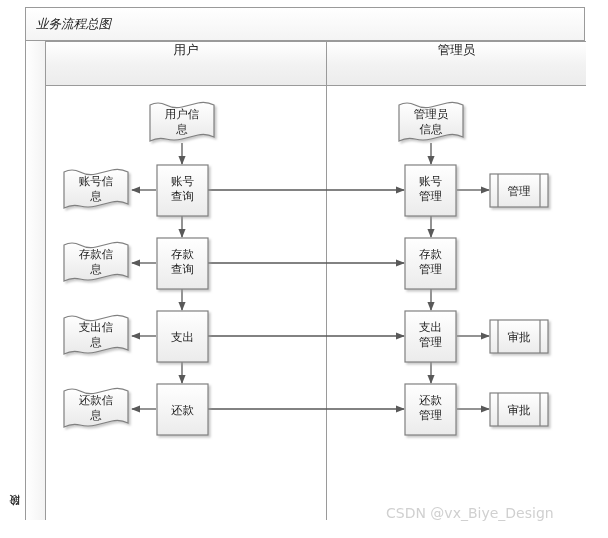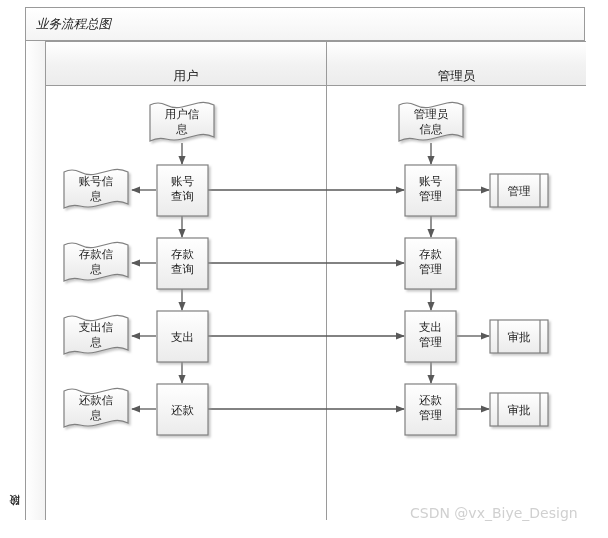--- a/index.html
+++ b/index.html
@@ -37,42 +37,41 @@
     writing-mode:vertical-rl;transform:rotate(180deg);
     font-size:10.5px;color:#1a1a1a;letter-spacing:0px;
     text-align:left;line-height:20px;
   }
 
   
   .lane-head{
     position:absolute;top:33px;height:45px;box-sizing:border-box;
     border:1px solid #9a9a9a;border-left:none;
     background:linear-gradient(to bottom,#ffffff 0%,#f2f2f2 55%,#ececec 100%);
-    display:flex;align-items:flex-end;justify-content:center;
+    display:flex;align-items:flex-start;justify-content:center;
     font-size:12.5px;color:#1a1a1a;
   }
   .lane-body{
     position:absolute;top:78px;height:434px;box-sizing:border-box;
     border-right:1px solid #9a9a9a;background:#fff;
   }
   #lane-head-user{left:20px;width:281px;}
   #lane-head-admin{left:301px;width:259px;border-right:none;}
   #lane-body-user{left:20px;width:281px;}
   #lane-body-admin{left:301px;width:259px;border-right:none;}
 
   
   #canvas{position:absolute;left:0;top:0;width:608px;height:538px;
           pointer-events:none;}
 
   
   #watermark{
     position:absolute;left:386px;top:505px;
     font-size:14px;color:#d0d0d0;white-space:nowrap;
     font-family:"DejaVu Sans","Liberation Sans",sans-serif;
-    margin-left:24px;
   }
 </style>
 </head>
 <body>
 
 <div id="pool">
 
   <div id="pool-title">
     <span>业务流程总图</span>
   </div>

